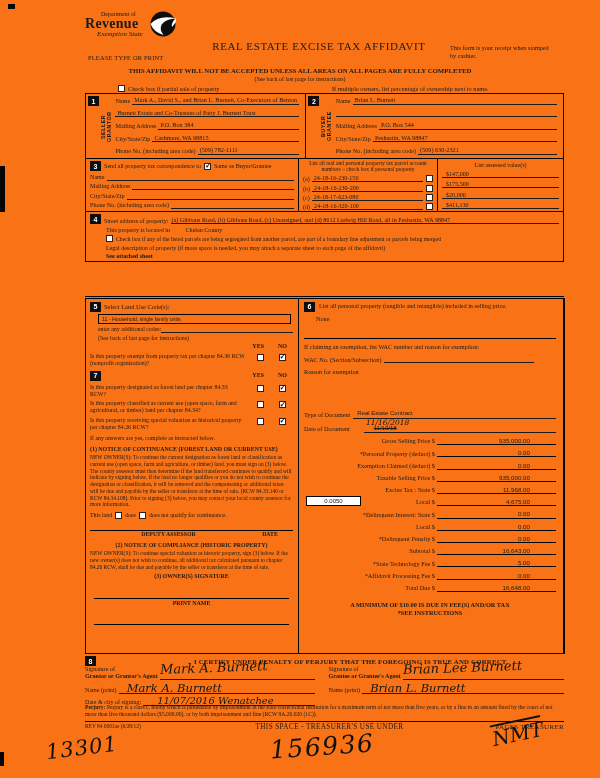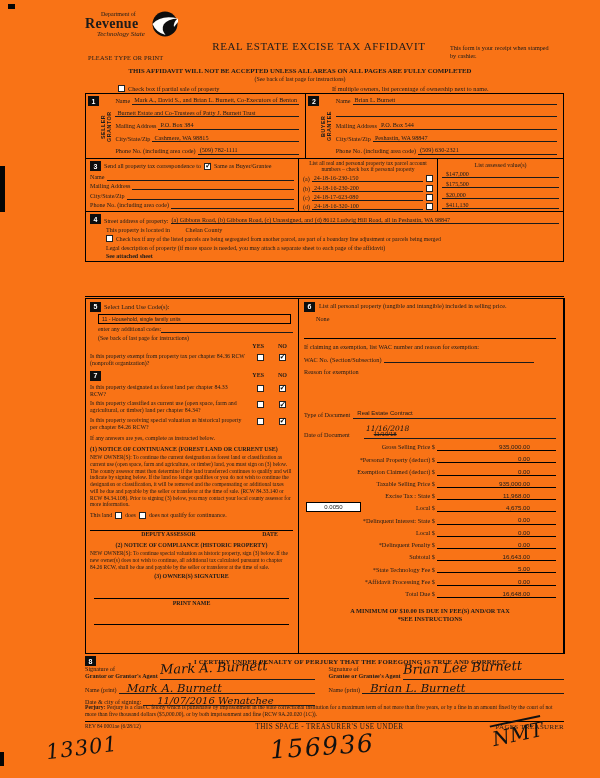--- a/index.html
+++ b/index.html
@@ -147,21 +147,21 @@
 <div class="page">
 
   <div class="abs artifact" style="left:0;top:166px;width:5px;height:46px;"></div>
   <div class="abs artifact" style="left:0;top:752px;width:4px;height:14px;"></div>
   <div class="abs artifact" style="left:8px;top:4px;width:7px;height:5px;"></div>
 
   <div class="abs logo-wrap">
     <div class="agency">
       <div class="l1">Department of</div>
       <div class="l2">Revenue</div>
-      <div class="l3">Technology State</div>
+      <div class="l3">Exemption State</div>
     </div>
     <span style="margin-left:3px;">
       <svg width="34" height="28" viewBox="0 0 34 28">
         <circle cx="17" cy="13" r="12.5" fill="#0d0d0d"></circle>
         <path d="M4.5 13 Q13 3.5 30 7.5 Q19.5 8 15.8 13.2 Q13 18.5 17.5 24 Q8 21.5 4.5 13 Z" fill="#fcfcfa"></path>
         <path d="M30 7.5 Q25 11 26 16 L30 11 Z" fill="#fcfcfa"></path>
       </svg>
     </span>
   </div>
   <div class="abs please">PLEASE TYPE OR PRINT</div>
@@ -412,21 +412,21 @@
     <div class="wacrow">
       <span>WAC No. (Section/Subsection)</span>
       <span class="ul grow" style="margin-left:2px;max-width:150px;"></span>
     </div>
     <div class="reason">Reason for exemption</div>
 
     <div class="docrow" style="margin-top:34px;">
       <span class="lab">Type of Document</span>
       <span class="ul grow doc-type-val">Real Estate Contract</span>
     </div>
-    <div class="docrow" style="margin-top:12px;gap:11px;">
+    <div class="docrow" style="margin-top:6px;gap:11px;">
       <span class="lab">Date of Document</span>
       <span class="ul grow doc-date-val">11/10/18</span>
       <span class="doc-date-hand hand">11/16/2018</span>
     </div>
 
     <div class="fin">
       <div class="fin-row">
           <span class="fin-label">Gross Selling Price $</span>
           <span class="fin-ul">935,000.00</span>
         </div>

